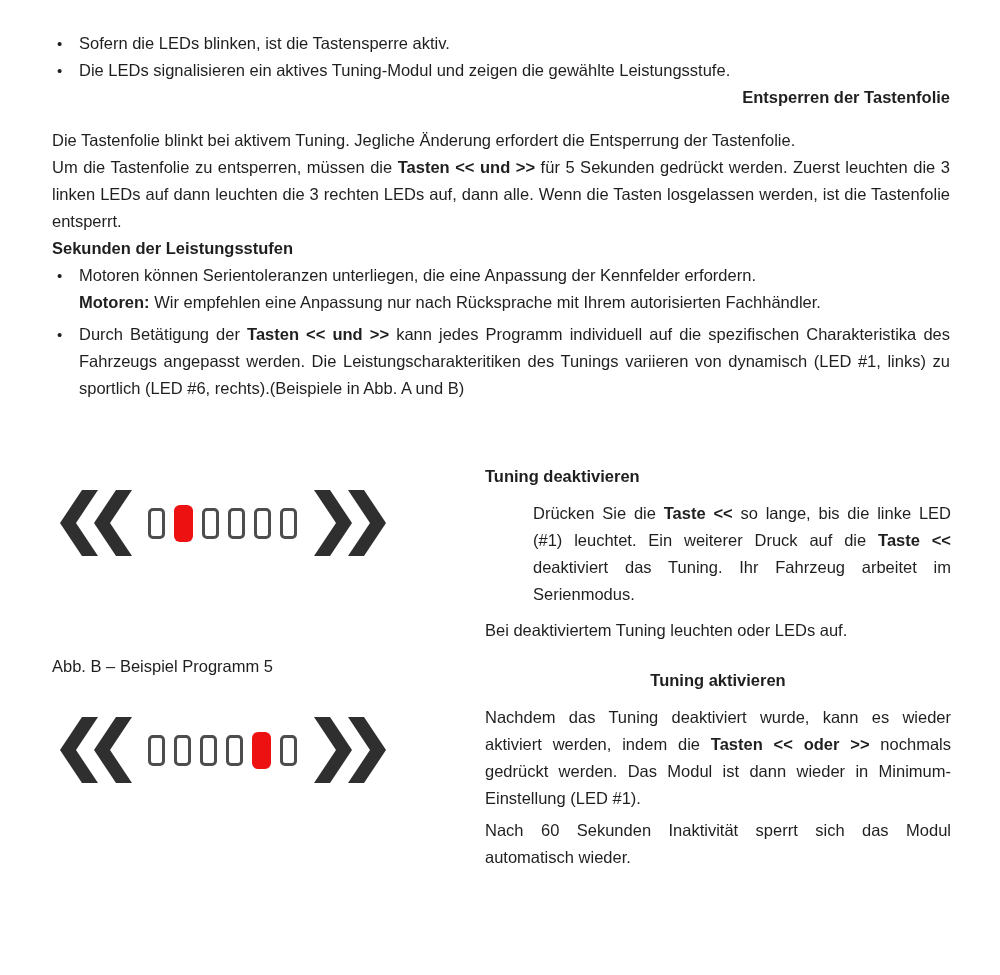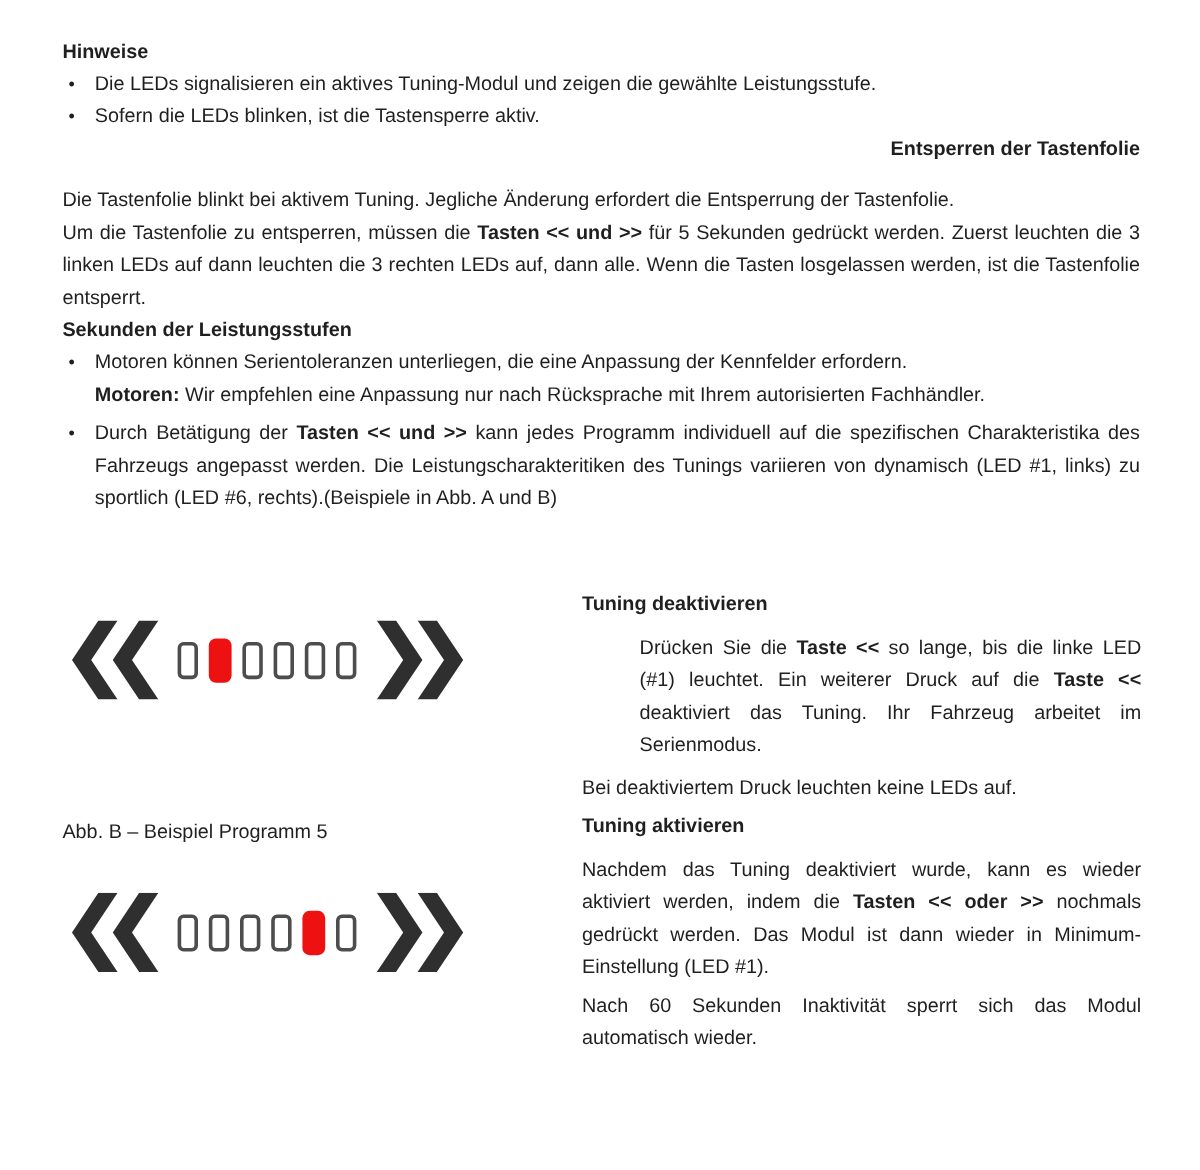--- a/index.html
+++ b/index.html
@@ -51,34 +51,33 @@
   }
   .led[data-state="on"] {
     width:19px; height:37px;
     border:none;
     background:#ee1111;
     border-radius:6px;
   }
   .right-col { position:absolute; left:433px; top:61px; width:466px; }
   .right-col .p1 { margin-top:10px;margin-left:48px; }
   .right-col .p2 { margin-top:9px; }
-  .right-col .h2nd { margin-top:4px; }
+  .right-col .h2nd { margin-top:23px;text-align:center; }
   .right-col .p3 { margin-top:10px; }
   .right-col .p4 { margin-top:5px; }
 </style>
 </head>
 <body>
 
 <div class="page">
 
   <section>
-    <h3 class="sec">Hinweise</h3>
     <ul class="bullets">
+      <li class="just"><span>Sofern die LEDs blinken, ist die Tastensperre aktiv.</span></li>
       <li class="just"><span>Die LEDs signalisieren ein aktives Tuning-Modul und zeigen die gewählte Leistungsstufe.</span></li>
-      <li class="just"><span>Sofern die LEDs blinken, ist die Tastensperre aktiv.</span></li>
     </ul>
   </section>
 
   <section>
     <h3 class="sec h-unlock">Entsperren der Tastenfolie</h3>
     <p class="just p-unlock"><span>Die Tastenfolie blinkt bei aktivem Tuning. Jegliche Änderung erfordert die Entsperrung der Tastenfolie.</span><br><span>Um die Tastenfolie zu entsperren, müssen die </span><span class="b">Tasten &lt;&lt; und &gt;&gt;</span><span> für 5 Sekunden gedrückt werden. Zuerst leuchten die 3 linken LEDs auf dann leuchten die 3 rechten LEDs auf, dann alle. Wenn die Tasten losgelassen werden, ist die Tastenfolie entsperrt.</span></p>
   </section>
 
   <section>
     <h3 class="sec h-adjust">Sekunden der Leistungsstufen</h3>
@@ -135,20 +134,20 @@
         <svg width="78" height="66" viewBox="0 0 78 66" aria-hidden="true">
           <polygon points="2,0 18,0 40,33 18,66 2,66 24,33" fill="currentColor"></polygon>
           <polygon points="36,0 52,0 74,33 52,66 36,66 58,33" fill="currentColor"></polygon>
         </svg>
       </span>
     </div>
 
     <div class="right-col">
       <h3 class="sec">Tuning deaktivieren</h3>
       <p class="just p1"><span>Drücken Sie die </span><span class="b">Taste &lt;&lt;</span><span> so lange, bis die linke LED (#1) leuchtet. Ein weiterer Druck auf die </span><span class="b">Taste &lt;&lt;</span><span> deaktiviert das Tuning. Ihr Fahrzeug arbeitet im Serienmodus.</span></p>
-      <p class="p2"><span>Bei deaktiviertem Druck leuchten keine LEDs auf.</span></p>
+      <p class="p2"><span>Bei deaktiviertem Tuning leuchten oder LEDs auf.</span></p>
       <h3 class="sec h2nd">Tuning aktivieren</h3>
       <p class="just p3"><span>Nachdem das Tuning deaktiviert wurde, kann es wieder aktiviert werden, indem die </span><span class="b">Tasten &lt;&lt; oder &gt;&gt;</span><span> nochmals gedrückt werden. Das Modul ist dann wieder in Minimum-Einstellung (LED #1).</span></p>
       <p class="just p4"><span>Nach 60 Sekunden Inaktivität sperrt sich das Modul automatisch wieder.</span></p>
     </div>
 
   </div>
 </div>
 
 </body></html>

